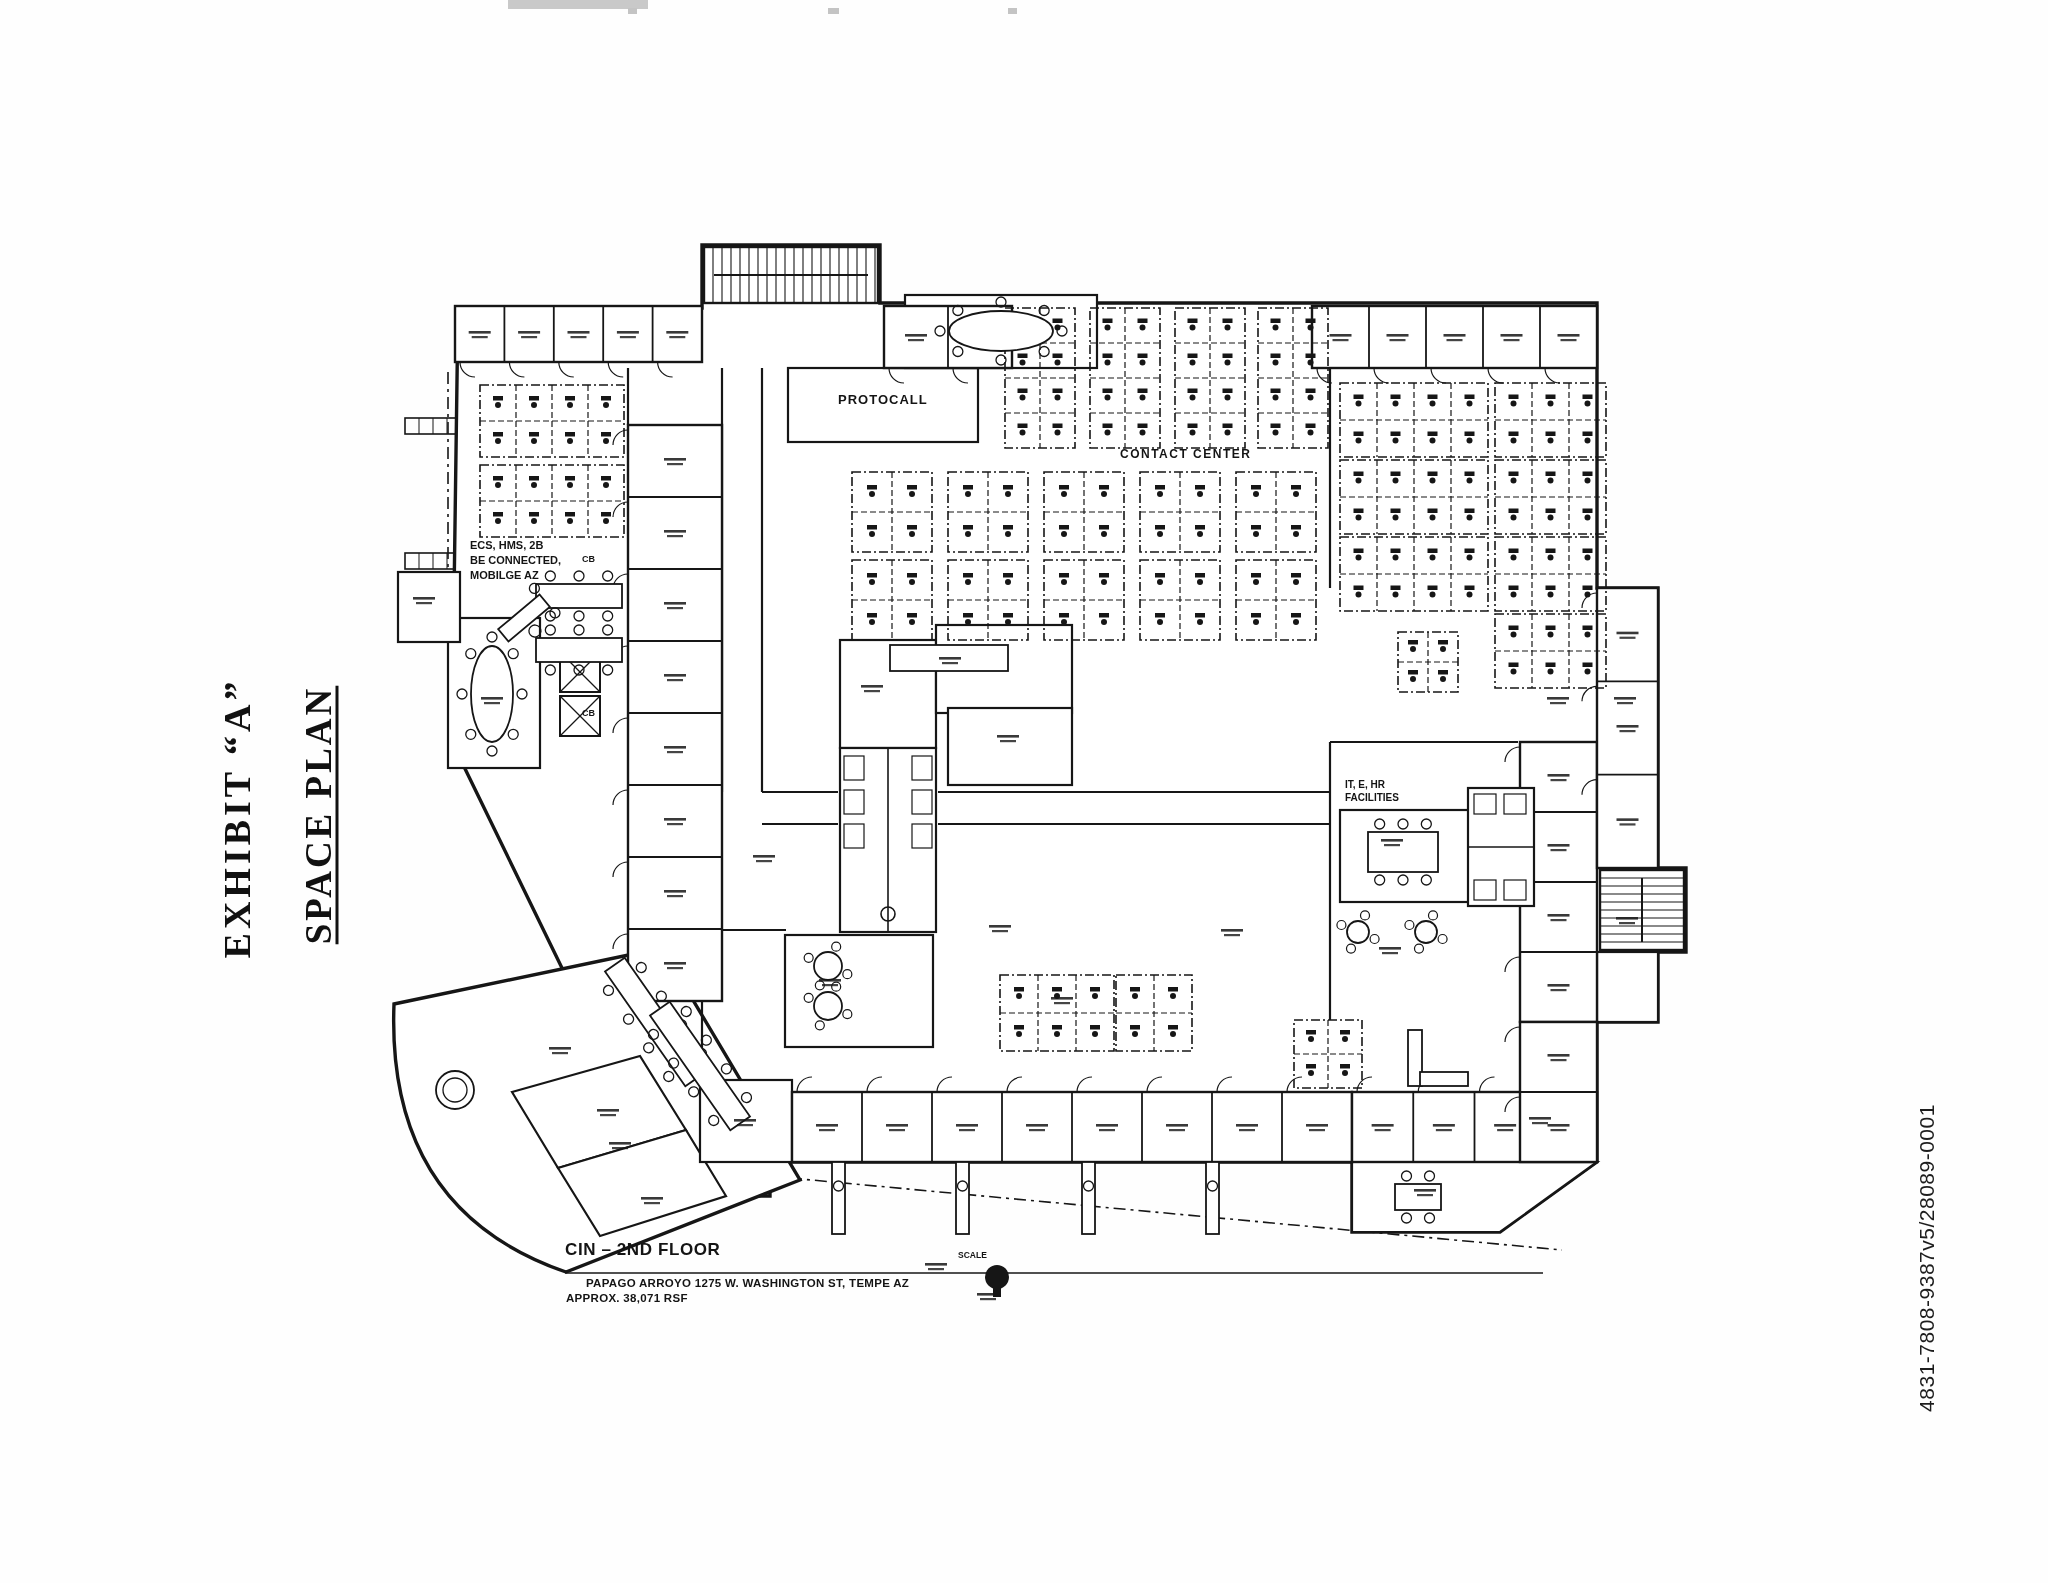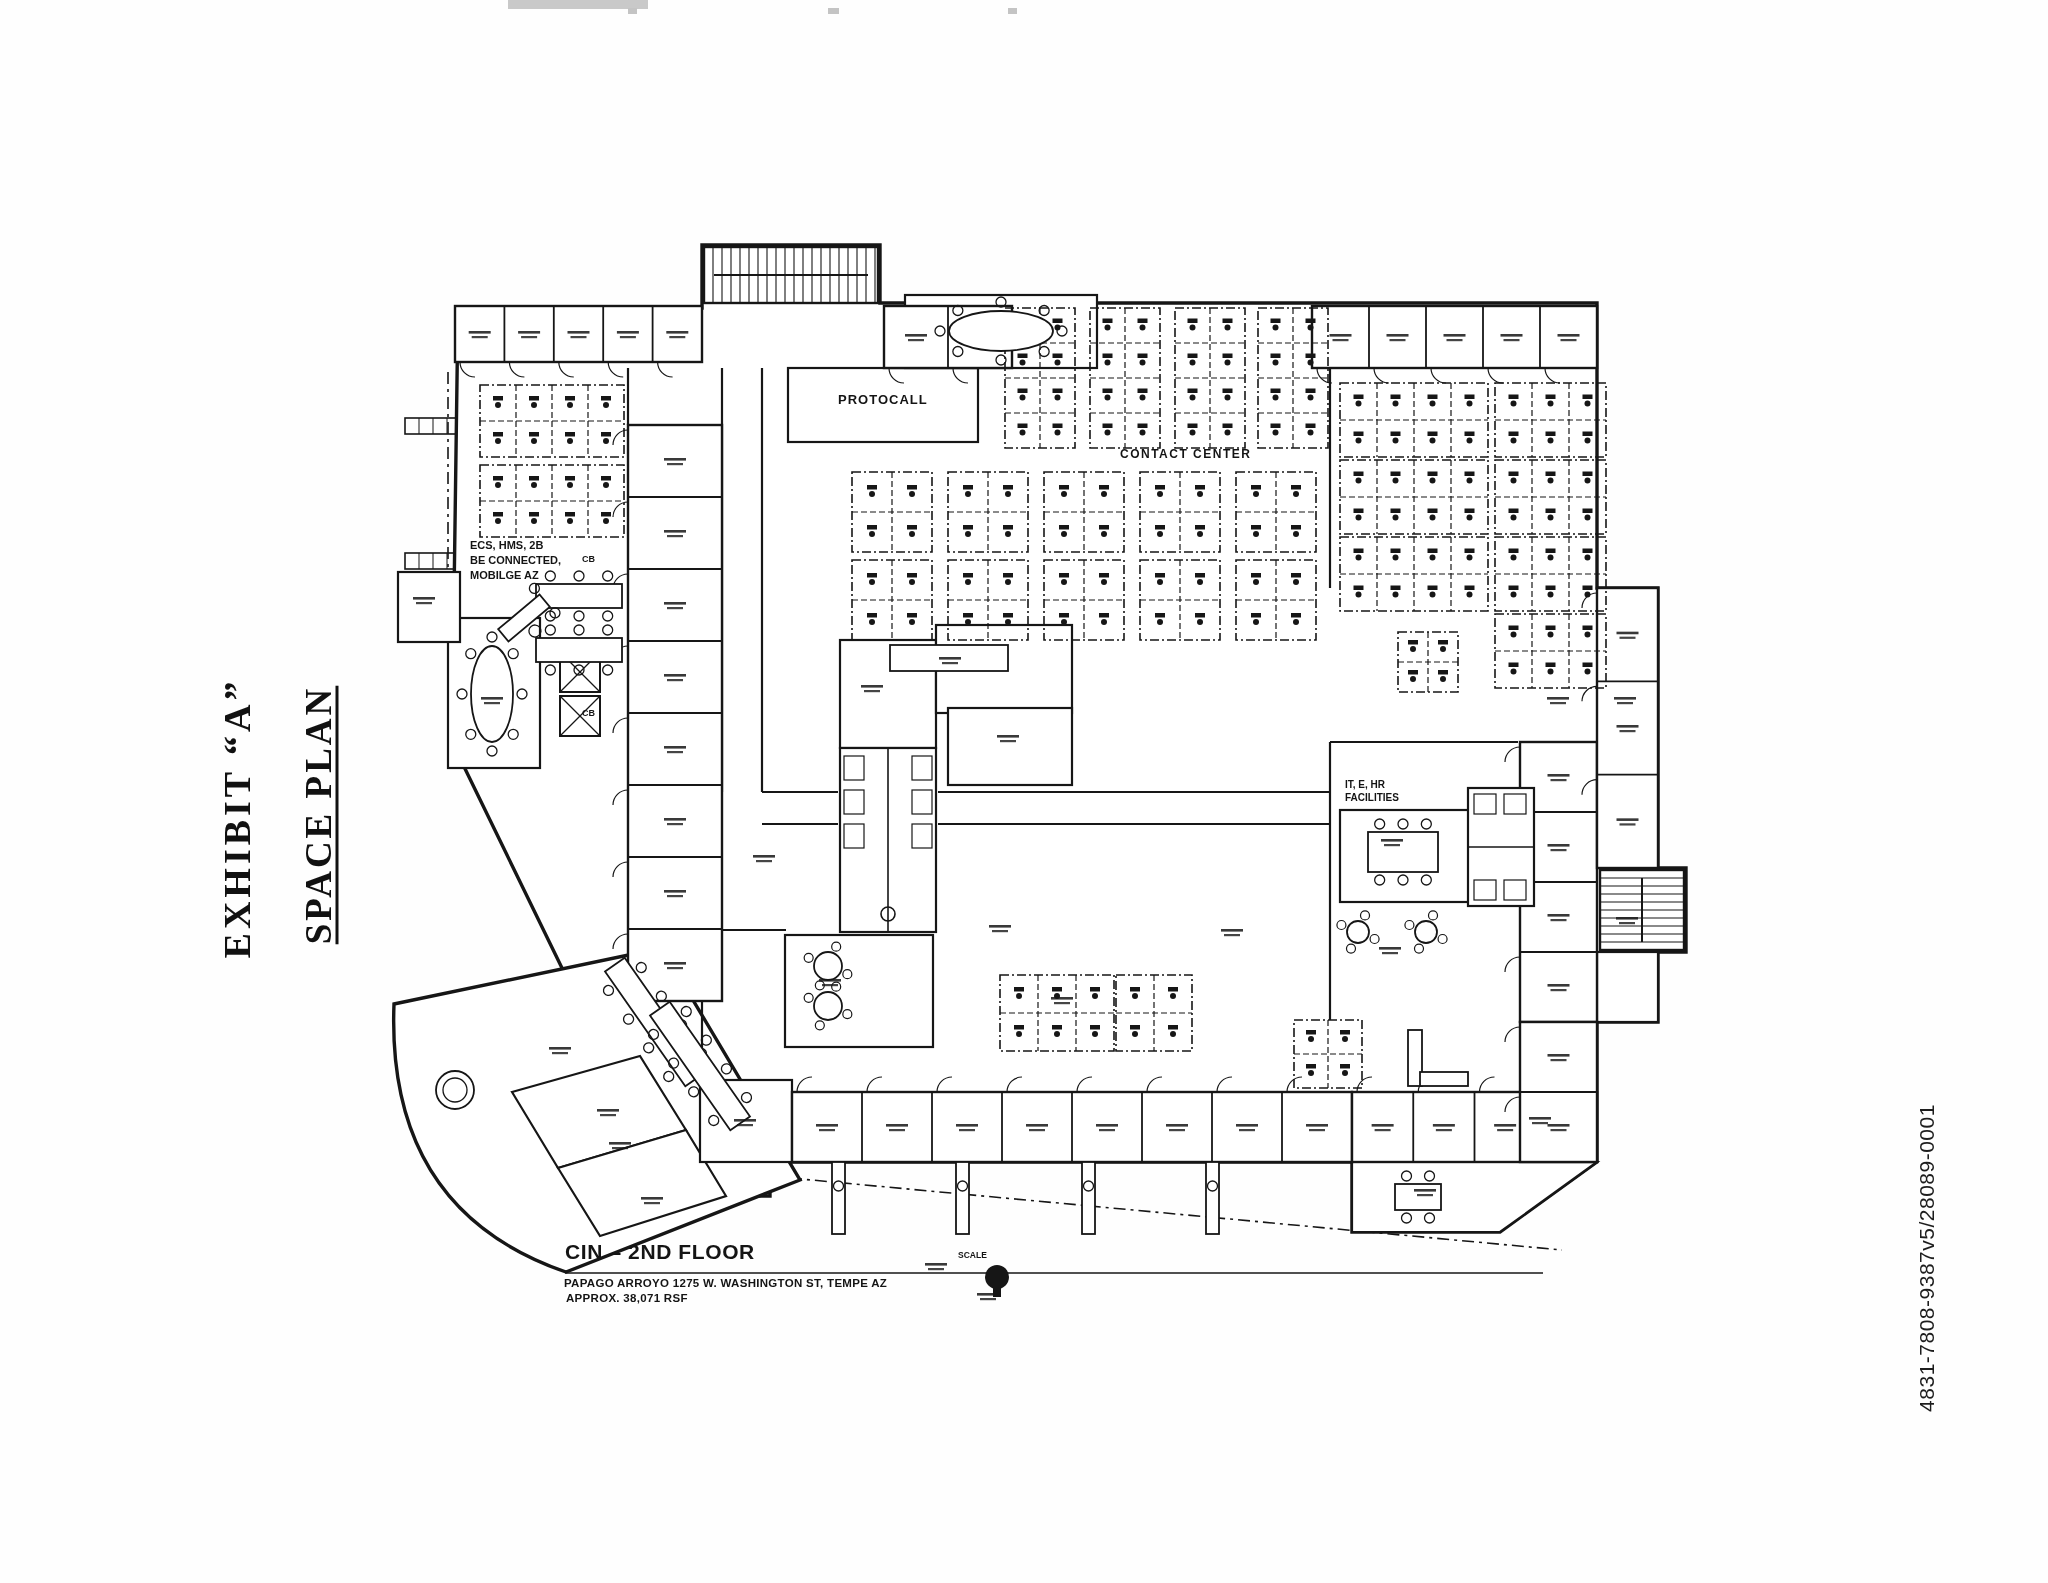--- a/index.html
+++ b/index.html
@@ -4,21 +4,21 @@
 <style>
   html,body{margin:0;padding:0;background:#ffffff;}
   .page{position:relative;width:2048px;height:1583px;background:#fefefe;overflow:hidden;
         font-family:"Liberation Sans",sans-serif;color:#161616;}
   .rot{position:absolute;transform:translate(-50%,-50%) rotate(-90deg);white-space:nowrap;}
   .h-exhibit{font-family:"Liberation Serif",serif;font-weight:700;font-size:38px;letter-spacing:4px;color:#111;}
   .h-spaceplan{font-family:"Liberation Serif",serif;font-weight:700;font-size:37px;letter-spacing:3px;color:#111;
                text-decoration:underline;text-underline-offset:5px;}
   .docnum{font-family:"Liberation Sans",sans-serif;font-size:21px;letter-spacing:.5px;color:#1d1d1d;}
   .tb{position:absolute;font-weight:700;color:#141414;}
-  .tb1{font-size:21px;letter-spacing:.6px;}
+  .tb1{font-size:17px;letter-spacing:.6px;}
   .tb2,.tb3{font-size:11.5px;letter-spacing:.3px;}
   .scale-lab{position:absolute;font-size:8.5px;font-weight:700;color:#141414;}
   .topbar{position:absolute;background:#c9c9c9;}
   svg#plan-svg{position:absolute;left:0;top:0;}
   text.plan-t{font-family:"Liberation Sans",sans-serif;font-weight:700;fill:#141414;}
 </style>
 </head>
 <body>
 
 <div class="page">
@@ -966,17 +966,17 @@
         <rect x="928" y="1268" width="16" height="2.2" fill="#161616" opacity="0.8"></rect>
       </g>
       <g>
         <line x1="565" y1="1273" x2="1543" y2="1273" stroke="#161616" stroke-width="1.5"></line>
         <circle cx="997" cy="1277" r="12" fill="#161616"></circle>
         <rect x="993" y="1287" width="8" height="10" fill="#161616"></rect>
       </g>
     </svg>
 
   <div class="tb tb1" style="left:565px;top:1240px;">CIN – 2ND FLOOR</div>
-  <div class="tb tb2" style="left:564px;top:1277px;">PAPAGO ARROYO   1275 W. WASHINGTON ST, TEMPE AZ</div>
+  <div class="tb tb2" style="left:586px;top:1277px;">PAPAGO ARROYO   1275 W. WASHINGTON ST, TEMPE AZ</div>
   <div class="tb tb3" style="left:566px;top:1292px;">APPROX. 38,071 RSF</div>
   <div class="scale-lab" style="left:936px;top:1250px;padding-left:22px;">SCALE</div>
 
 </div>
 
 </body></html>

